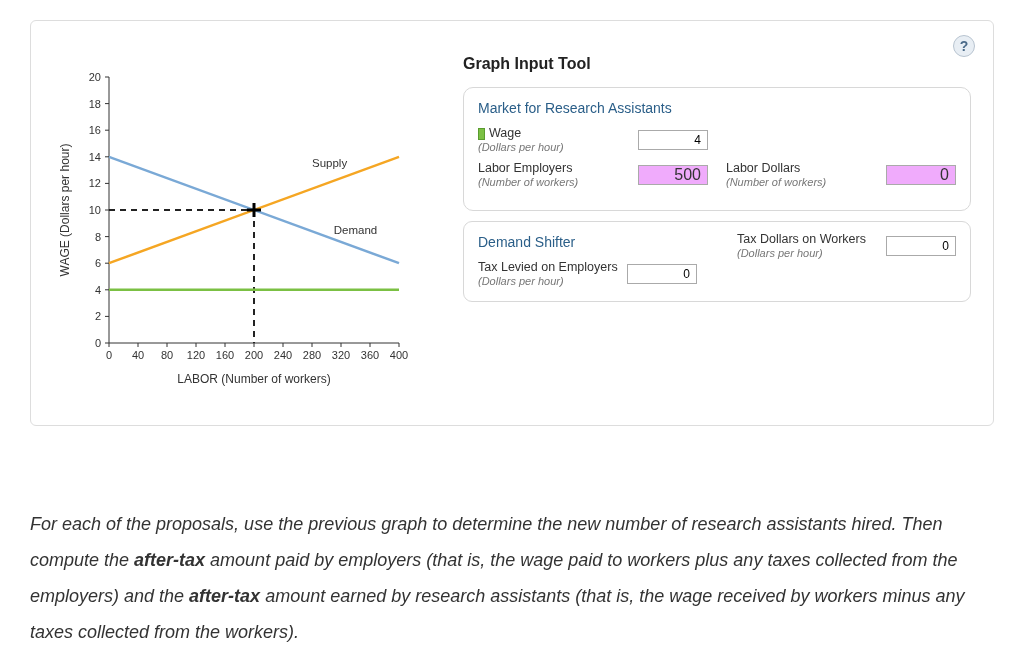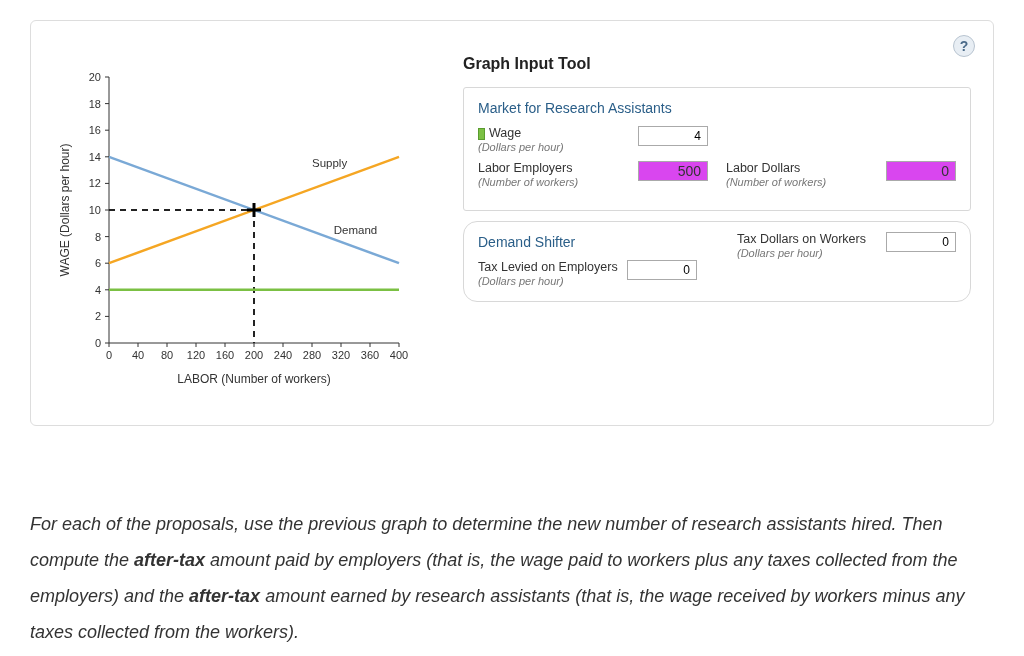--- a/index.html
+++ b/index.html
@@ -44,40 +44,40 @@
     border: 1px solid #b8c4d0;
     color: #4a6a88;
     font-weight: bold;
     font-size: 14px;
     text-align: center;
     line-height: 21px;
     cursor: pointer;
   }
   .section-box {
     border: 1px solid #d8d8d8;
-    border-radius: 3px;
+    border-radius: 10px;
     padding: 10px 14px 14px 14px;
     margin-bottom: 10px;
   }
   .section-title {
     color: #2a5e88;
     font-size: 14px;
     margin: 2px 0 10px 0;
   }
   .row {
     display: flex;
     align-items: flex-start;
     gap: 18px;
     margin-bottom: 8px;
   }
   .field {
     flex: 1;
     display: flex;
     gap: 4px;
-    align-items: flex-start;
+    align-items: center;
   }
   .field-labels {
     flex: 1;
   }
   .field-label {
     font-size: 12.5px;
     color: #333;
   }
   .field-sub {
     font-size: 11px;
@@ -93,29 +93,29 @@
     padding: 1px 6px;
     font-size: 12px;
     background: #fff;
   }
   .num-readonly {
     display: inline-block;
     width: 70px;
     height: 20px;
     line-height: 18px;
     border: 1px solid #aaa;
-    background: #d946ef;
+    background: #f0abfc;
     text-align: right;
     padding: 0 6px;
-    font-size: 14px;
+    font-size: 16px;
     color: #333;
   }
   .shifter-wrap {
     border: 1px solid #d8d8d8;
-    border-radius: 14px;
+    border-radius: 9px;
     padding: 10px 14px 14px 14px;
     display: flex;
     gap: 40px;
   }
   .shifter-inner { flex: 1; }
   .wage-marker {
     display: inline-block;
     width: 7px;
     height: 12px;
     background: #7bc043;

